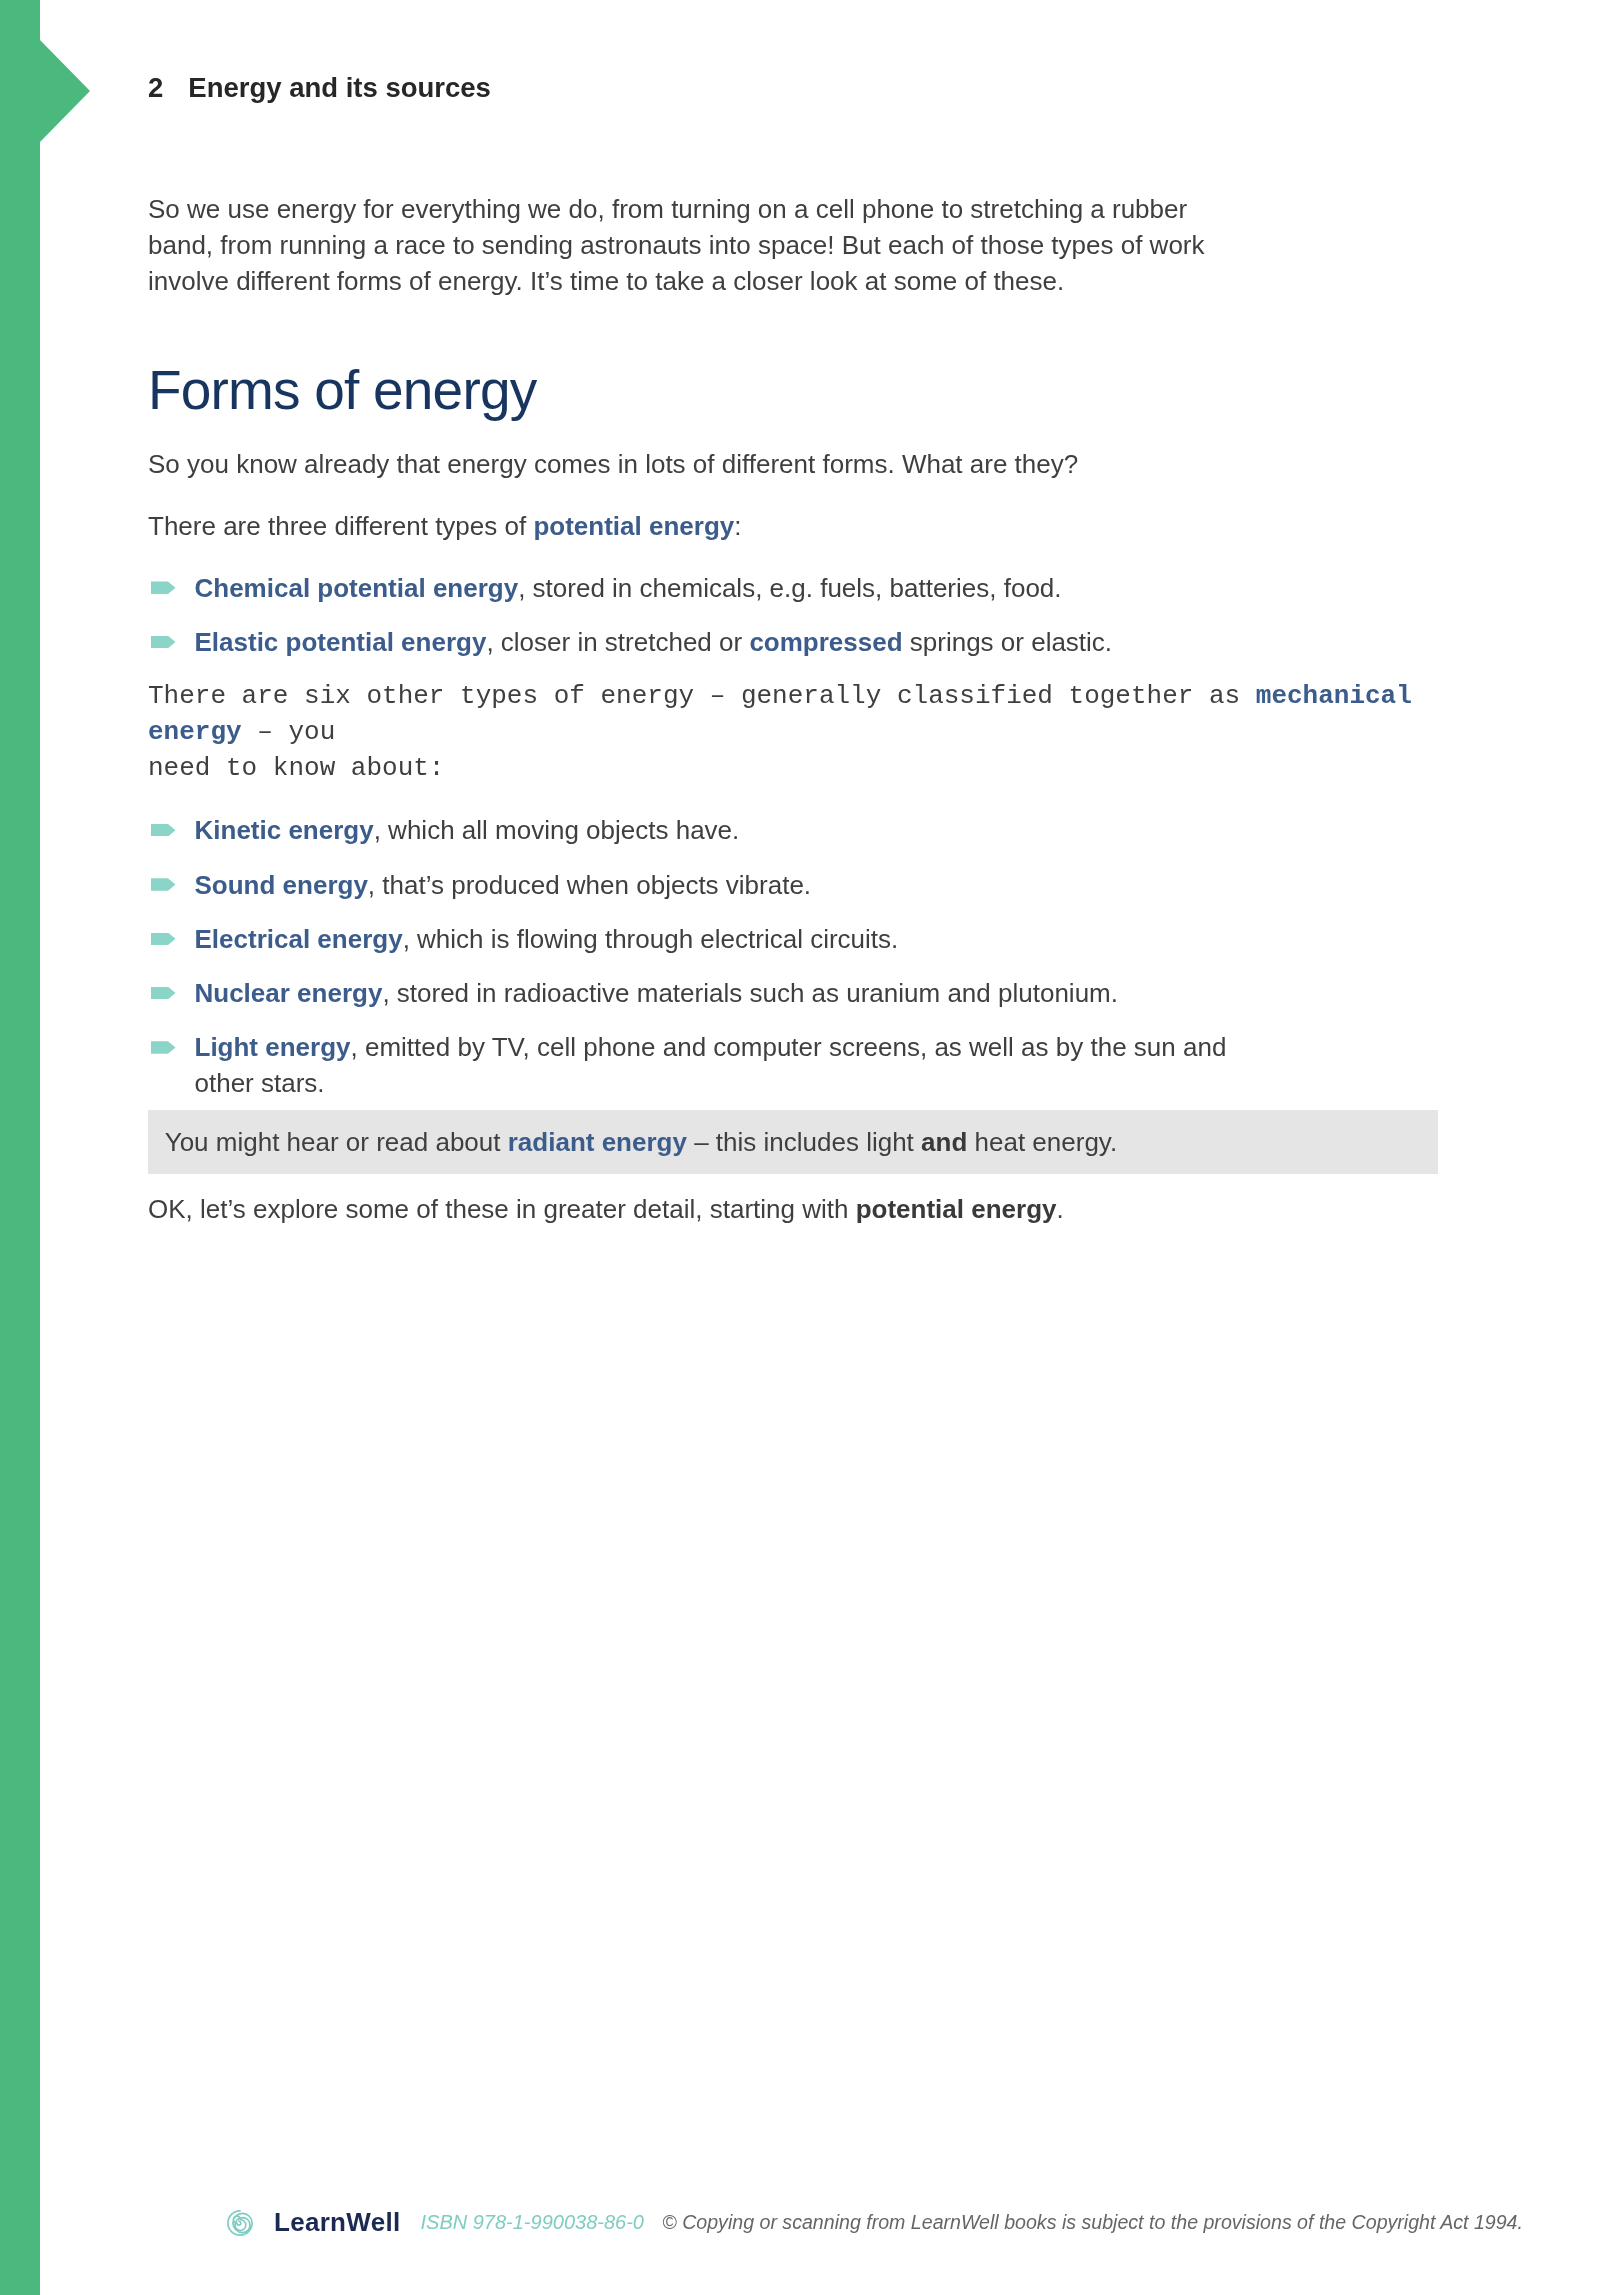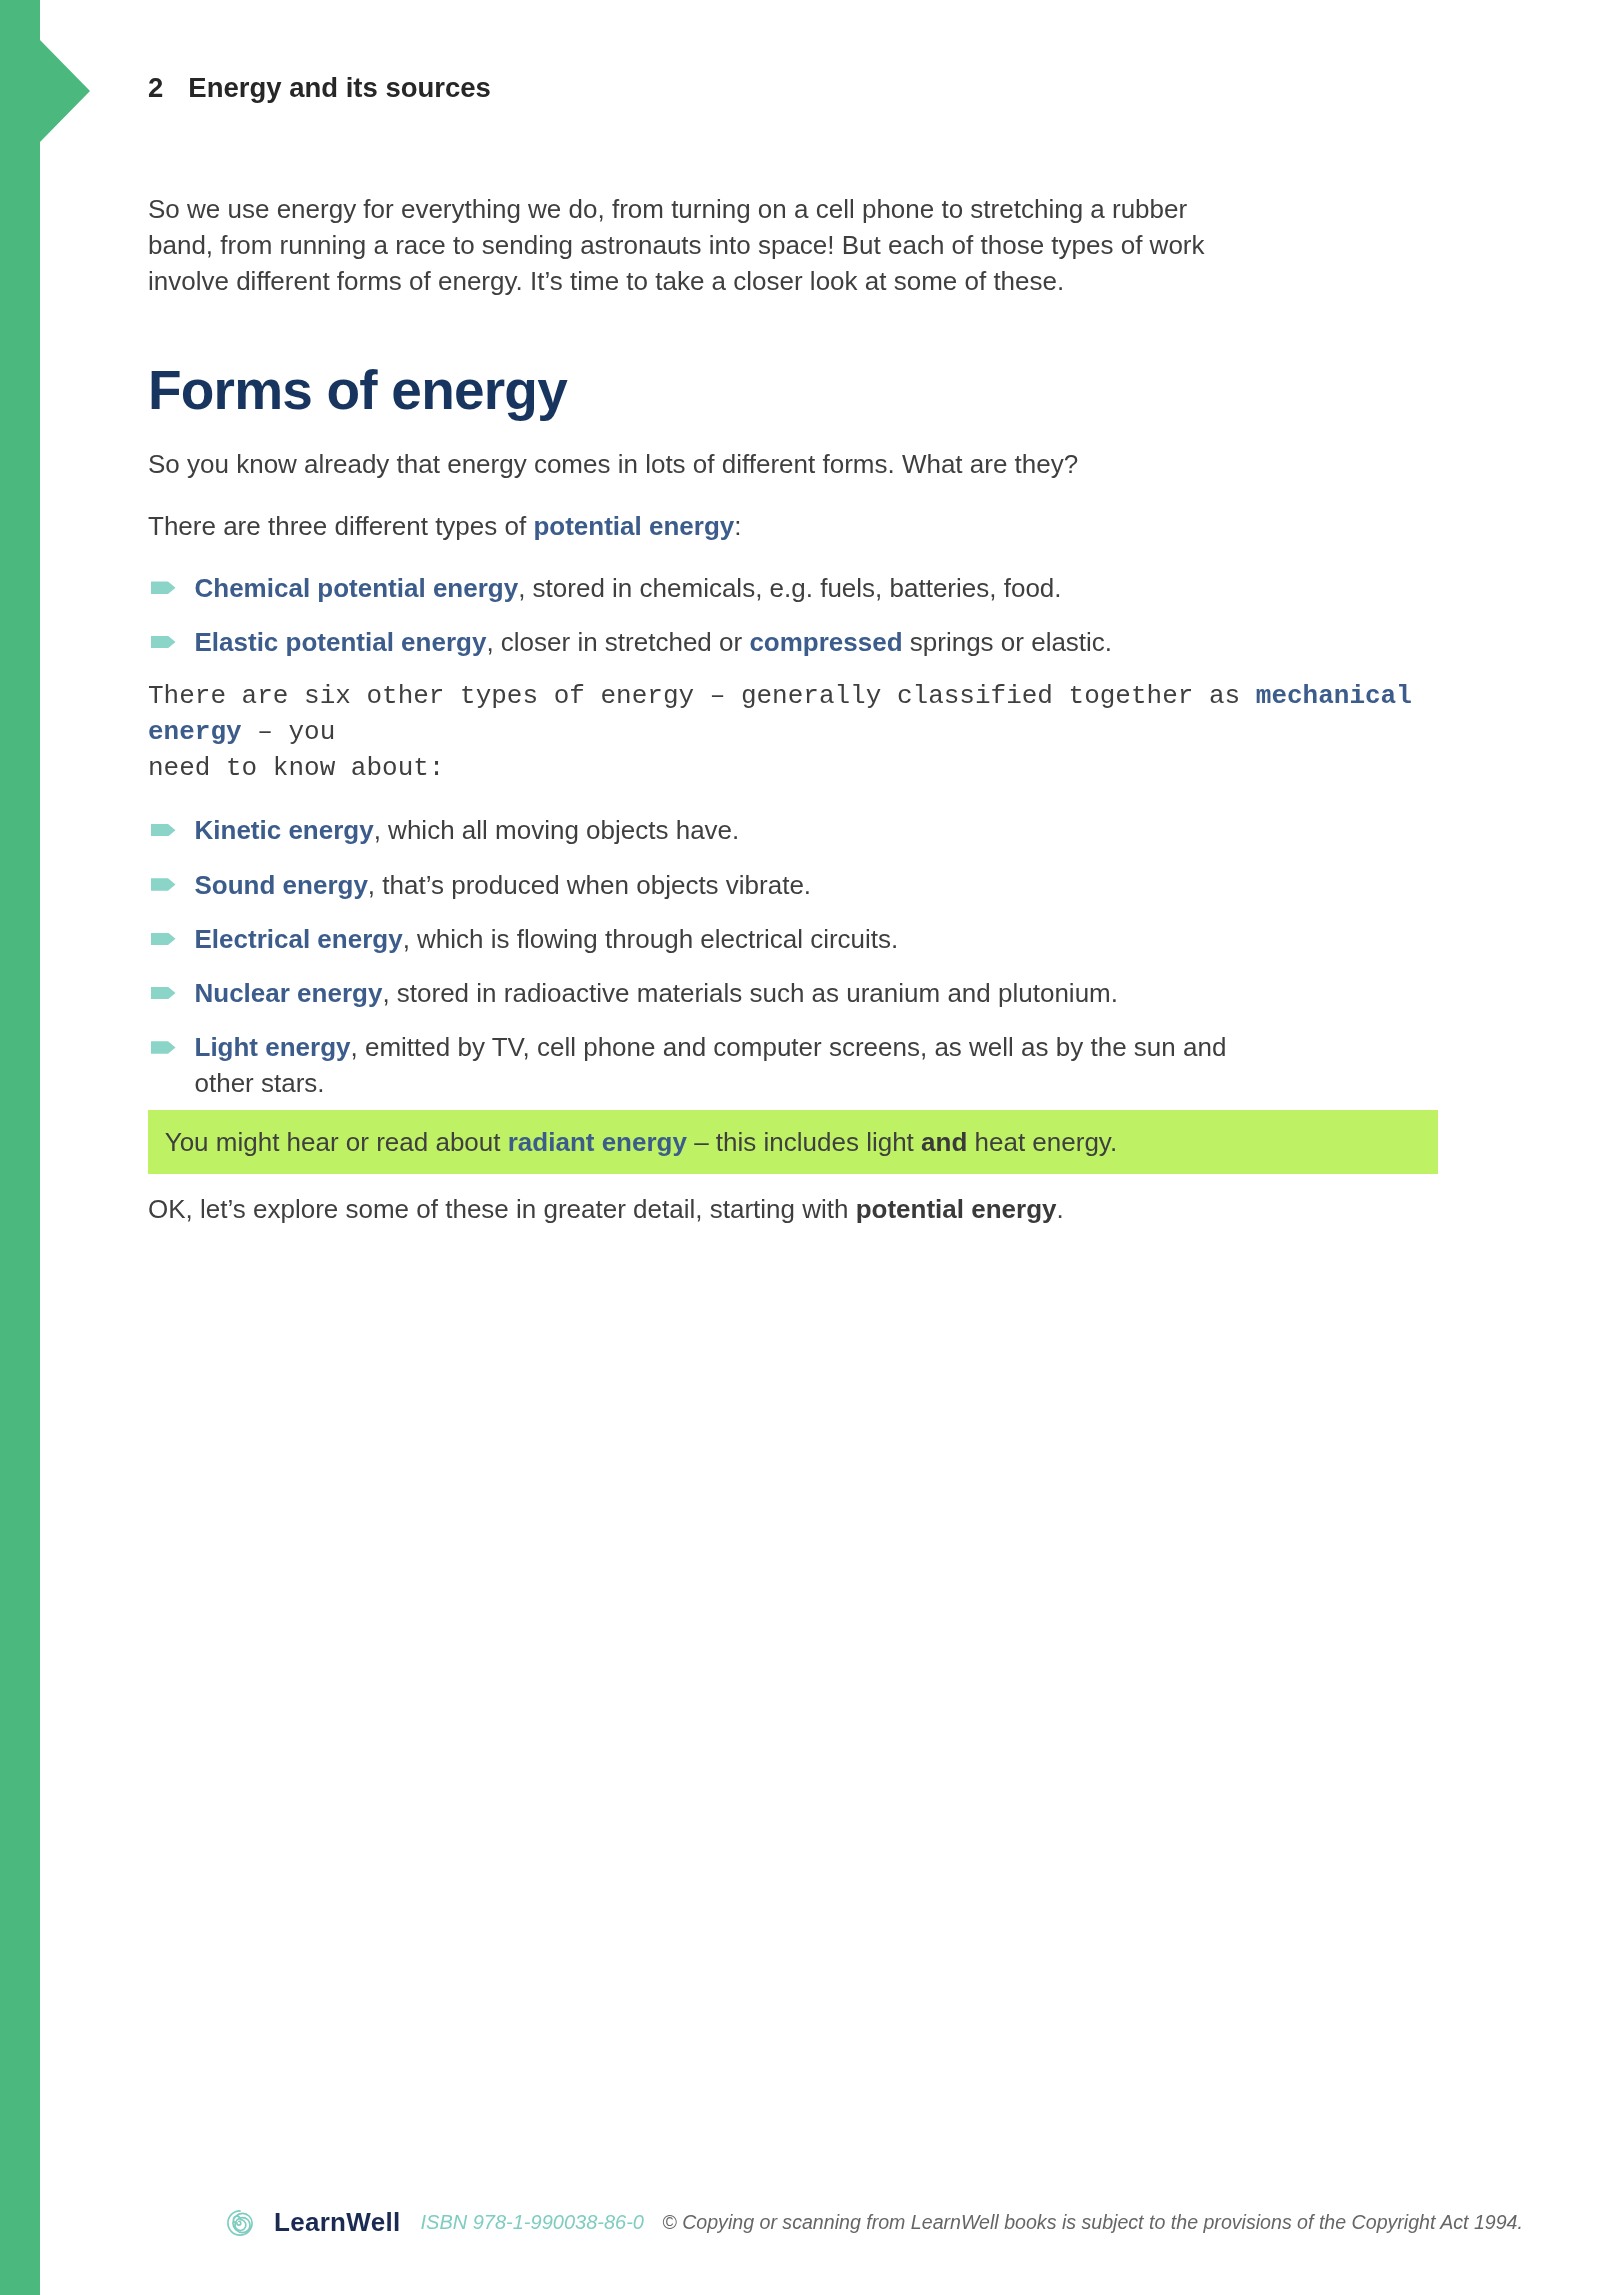--- a/index.html
+++ b/index.html
@@ -22,21 +22,21 @@
 
   .chapter-header { margin-top:72px; display:flex; align-items:baseline; font-size:27.5px; font-weight:700; color:#272727; }
   .chapter-number { letter-spacing:0; }
   .chapter-title { margin-left:25px; }
 
   .para { font-size:26px; line-height:36px; white-space:pre-line; }
   .intro { margin-top:87px; }
 
   .section-heading {
     margin:53px 0 4px 0;
-    font-size:55px; line-height:77px; font-weight:700;
+    font-size:55px; line-height:77px; font-weight:400;
     color:#17355f; letter-spacing:-0.8px;
   }
   .lede { margin-top:16.7px; }
   .potential-intro { margin-top:19px; }
 
   .s-term { color:#3c5c8c; font-weight:700; }
   .s-strong { color:#3a3a3a; font-weight:700; }
   .s-plain {}
 
   ul.bullets { list-style:none; margin:26px 0 0 0; padding:0; }
@@ -48,21 +48,21 @@
     background:#8ad5c8;
     clip-path:polygon(0 0, 70% 0, 100% 50%, 70% 100%, 0 100%);
   }
   .bullet-text { flex:1; white-space:pre-line; }
 
   .mech-para { margin-top:18.3px;font-family:Liberation Mono, monospace; }
   .bullets-mech { margin-top:25px; }
 
   .callout {
     margin-top:8.3px;
-    background:#bef264;
+    background:#e5e5e5;
     padding:14px 16.7px 14px 16.7px;
     font-size:26px; line-height:36px;
     white-space:pre-line;
   }
   .closing { margin-top:17.5px; }
 
   .footer { position:absolute; left:225px; top:2207px; display:flex; align-items:center; }
   .logo-spiral { width:30px; height:30px; flex:0 0 30px; }
   .logo-spiral svg { width:30px; height:30px; display:block; }
   .brand { font-size:26px; font-weight:600; color:#1b2a52; margin-left:19px; letter-spacing:0.3px; }

